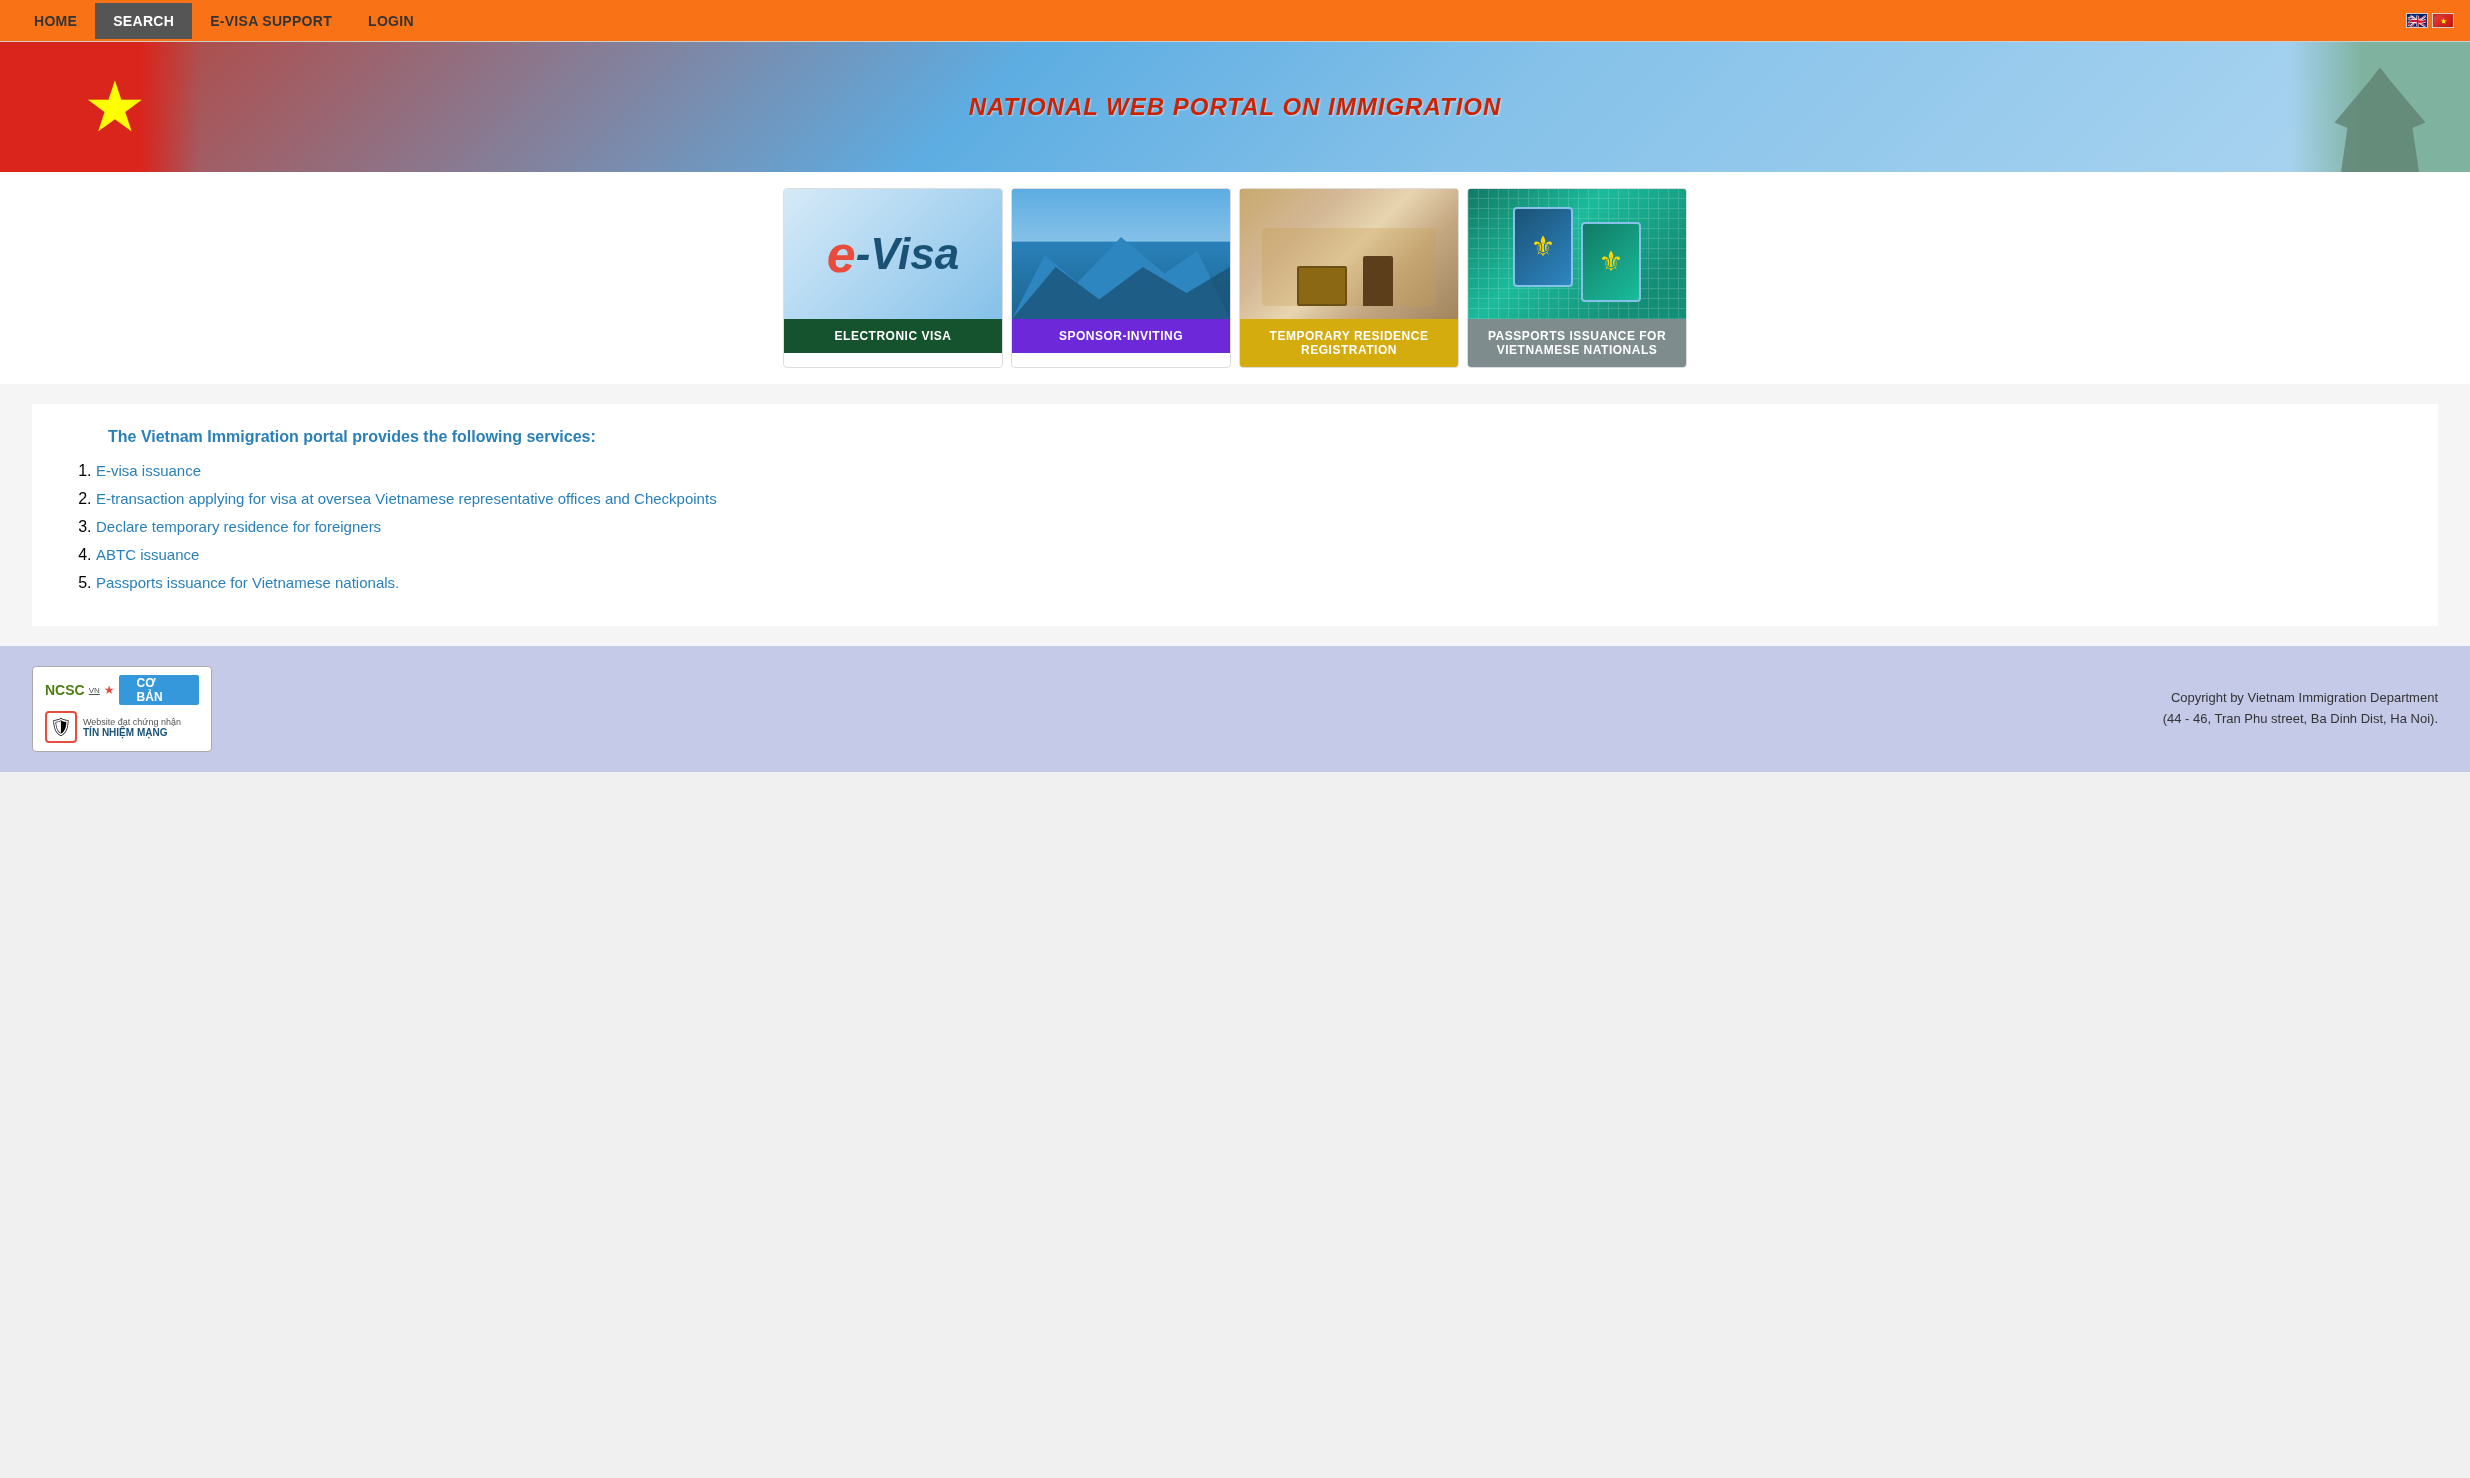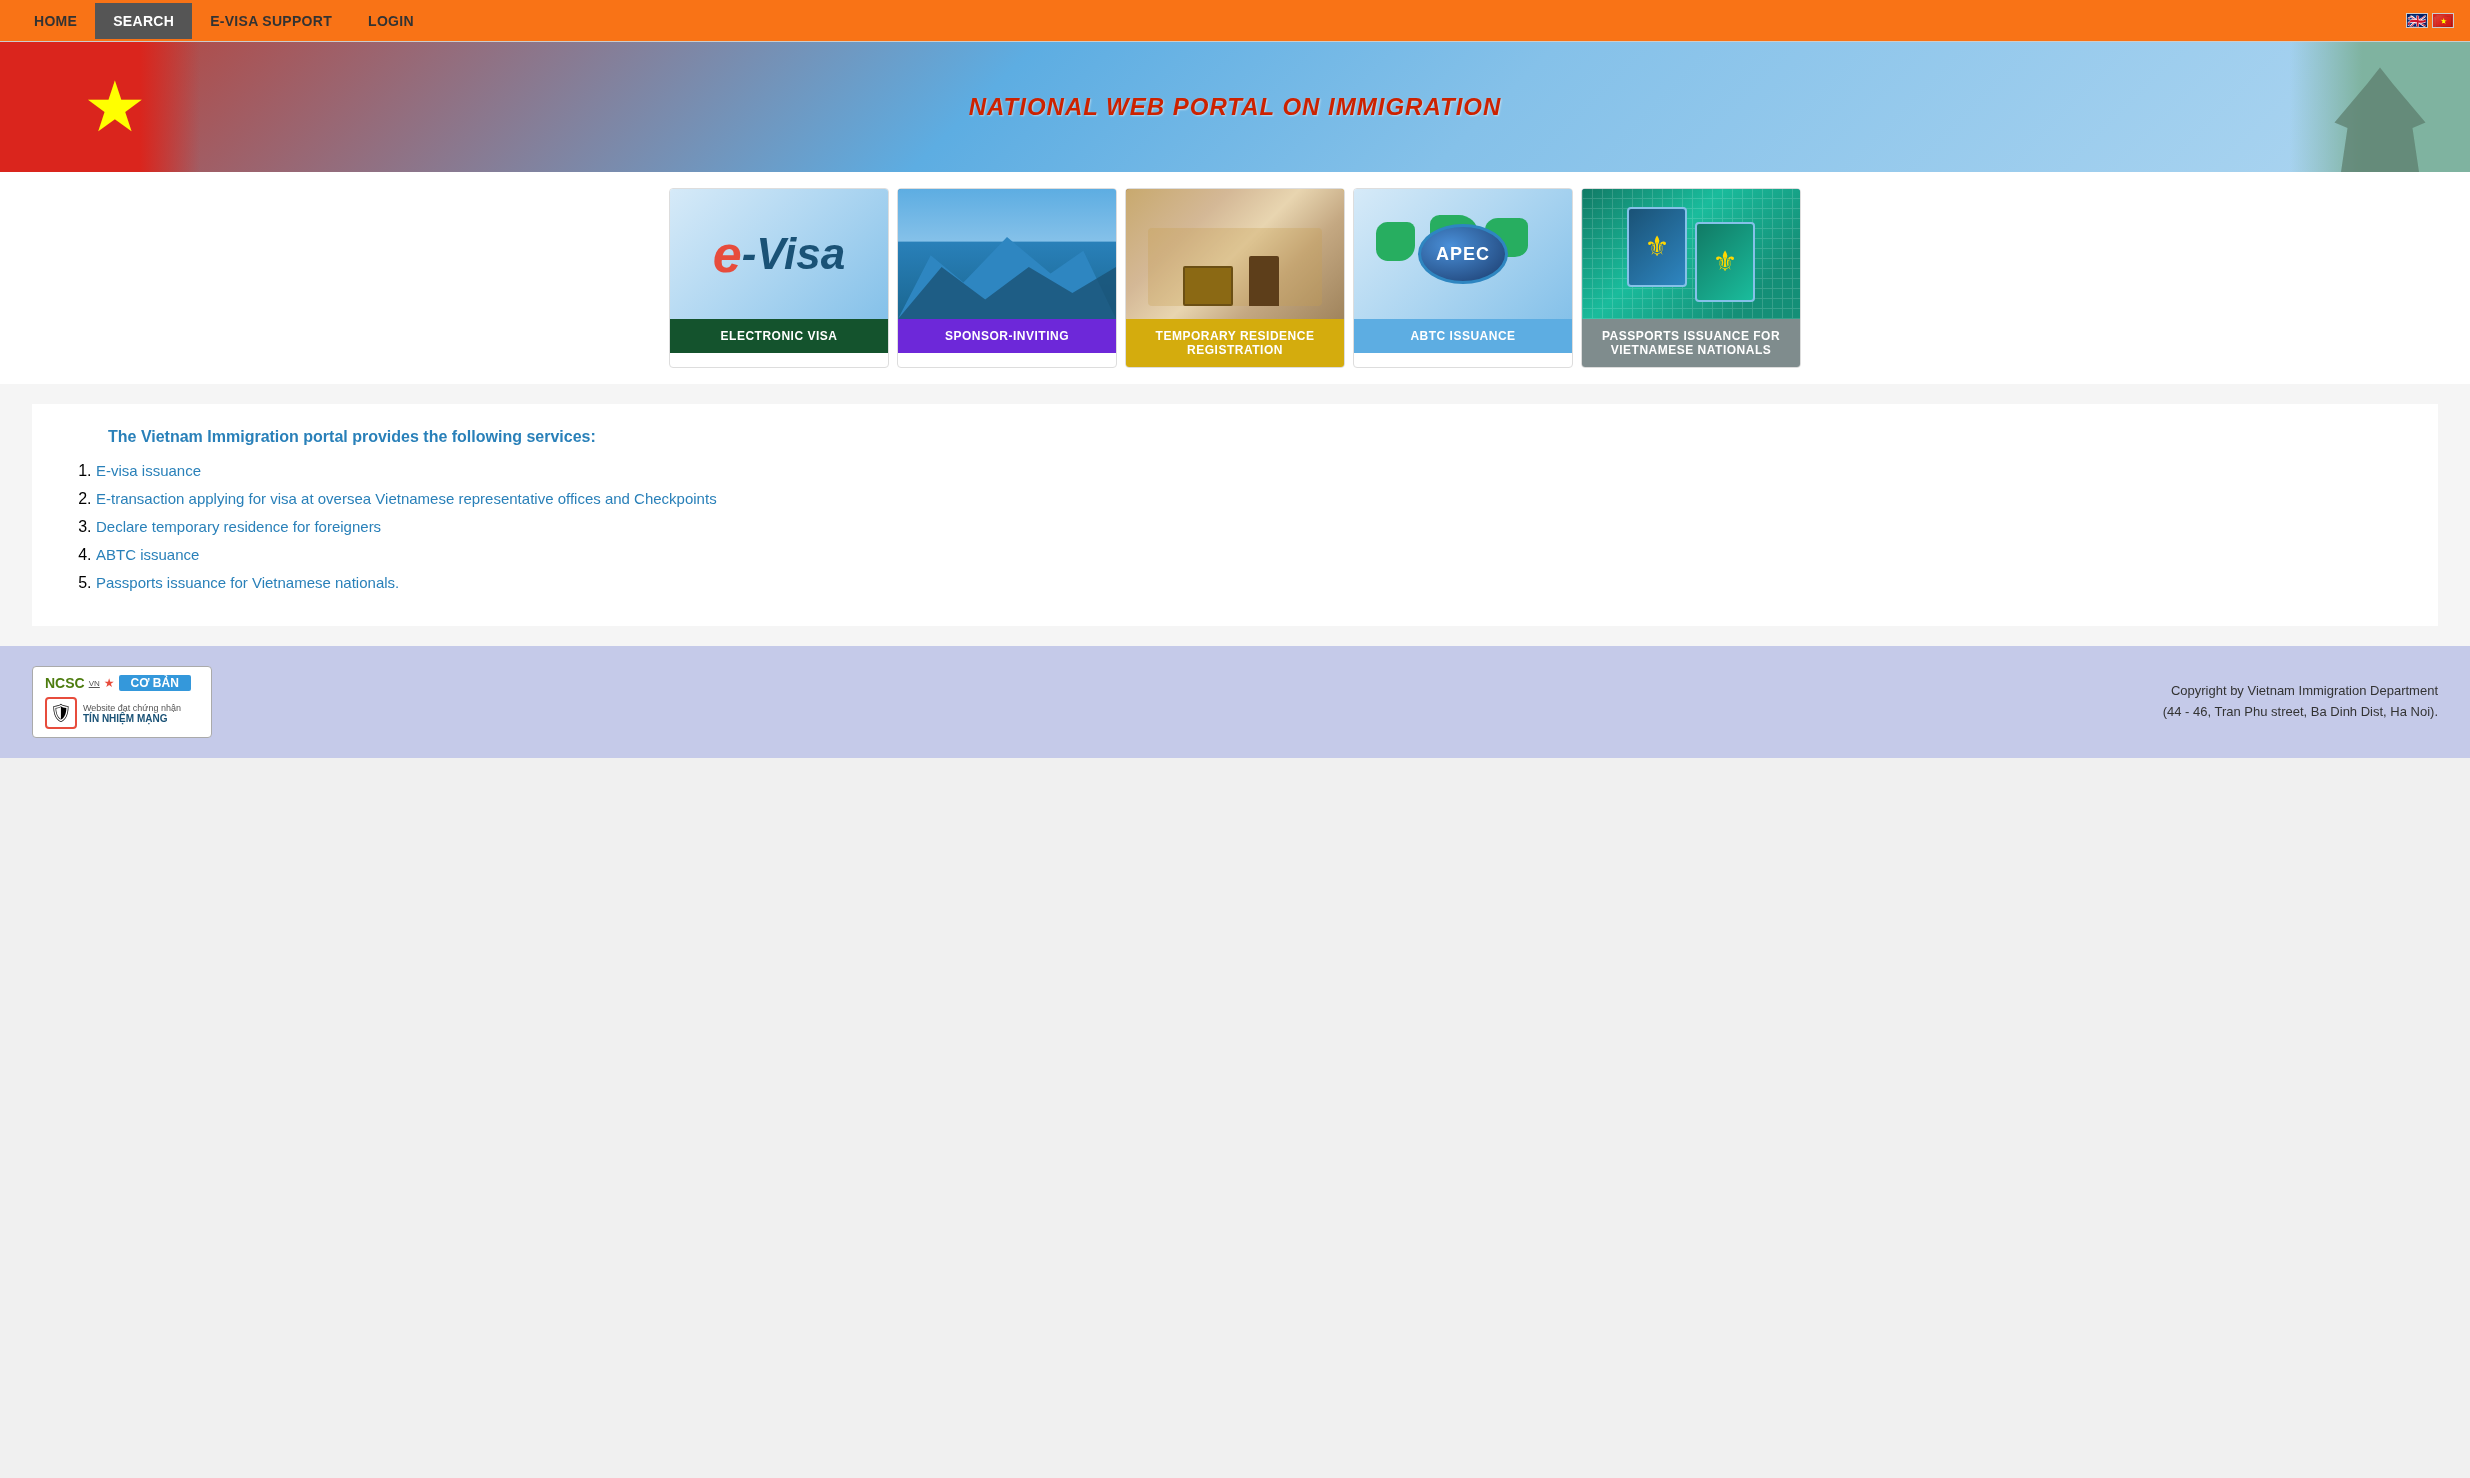--- a/index.html
+++ b/index.html
@@ -264,21 +264,21 @@
       display: flex;
       align-items: center;
       gap: 8px;
       width: 180px;
     }
     .ncsc-top {
       display: flex; align-items: center; gap: 4px;
     }
     .ncsc-text { font-size: 14px; font-weight: 900; color: #4d7c0f; }
     .ncsc-star { color: #e74c3c; font-size: 12px; }
-    .ncsc-cobан { font-size: 12px; font-weight: bold; color: #1a5276; background: #3498db; color: #fff; padding: 1px 12px; border-radius: 2px; }
+    .ncsc-cobан { font-size: 12px; font-weight: bold; color: #1a5276; background: #3498db; color: #fff; padding: 1px 18px; border-radius: 2px; }
     .cert-badge {
       width: 32px; height: 32px; border: 2px solid #e74c3c; border-radius: 4px;
       display: flex; align-items: center; justify-content: center; font-size: 18px;
     }
     .footer-copyright {
       text-align: right;
       font-size: 13px;
       color: #333;
       line-height: 1.6;
     }
@@ -342,38 +342,20 @@
       <div class="room-img">
         <div style="position:absolute; width:80%; height:60%; background: rgba(200,160,80,0.3); border-radius: 4px; bottom:10%; display:flex; align-items:center; justify-content:center;">
           <div style="width:50px; height:40px; background:#8B6914; border:2px solid #6B4F14; border-radius:2px; position:absolute; bottom:0; left:20%;"></div>
           <div style="width:30px; height:50px; background:#5D3E1A; border-radius:2px 2px 0 0; position:absolute; bottom:0; right:25%;"></div>
         </div>
       </div>
     </div>
     <div class="card-label">TEMPORARY RESIDENCE REGISTRATION</div>
   </div>
 
-  <div class="card card-abtc">
-    <div class="card-image">
-      <div class="globe-container">
-
-        <div style="position: relative; display:flex; align-items:center; justify-content:center; width:100%; height:100%; background: linear-gradient(135deg, #d6eaf8 0%, #aed6f1 50%, #85c1e9 100%);">
-
-          <div style="position:absolute; width:18%; height:30%; background:#27ae60; border-radius:30% 20% 40% 30%; top:25%; left:10%;"></div>
-          <div style="position:absolute; width:22%; height:35%; background:#27ae60; border-radius:20% 40% 20% 30%; top:20%; left:35%;"></div>
-          <div style="position:absolute; width:20%; height:30%; background:#27ae60; border-radius:30% 20% 30% 40%; top:22%; left:60%;"></div>
-
-          <div style="width:90px; height:60px; background: radial-gradient(ellipse at 35% 35%, #4a90d9, #1a3a6b); border-radius:50%; display:flex; align-items:center; justify-content:center; border: 3px solid #2e86c1; position:relative; z-index:3;">
-            <span style="color:#fff; font-size:18px; font-weight:900; letter-spacing:1px;">APEC</span>
-          </div>
-        </div>
-      </div>
-    </div>
-    <div class="card-label">ABTC ISSUANCE</div>
-  </div>
 
   <div class="card card-passport">
     <div class="card-image">
       <div class="passport-img">
 
         <div style="position:absolute; width:100%; height:100%; opacity:0.15; background-image: repeating-linear-gradient(0deg, #fff 0, #fff 1px, transparent 1px, transparent 10px), repeating-linear-gradient(90deg, #fff 0, #fff 1px, transparent 1px, transparent 10px);"></div>
 
         <div style="position:relative; display:flex; gap:8px;">
           <div class="passport-book">
             <span class="passport-emblem">⚜</span>

